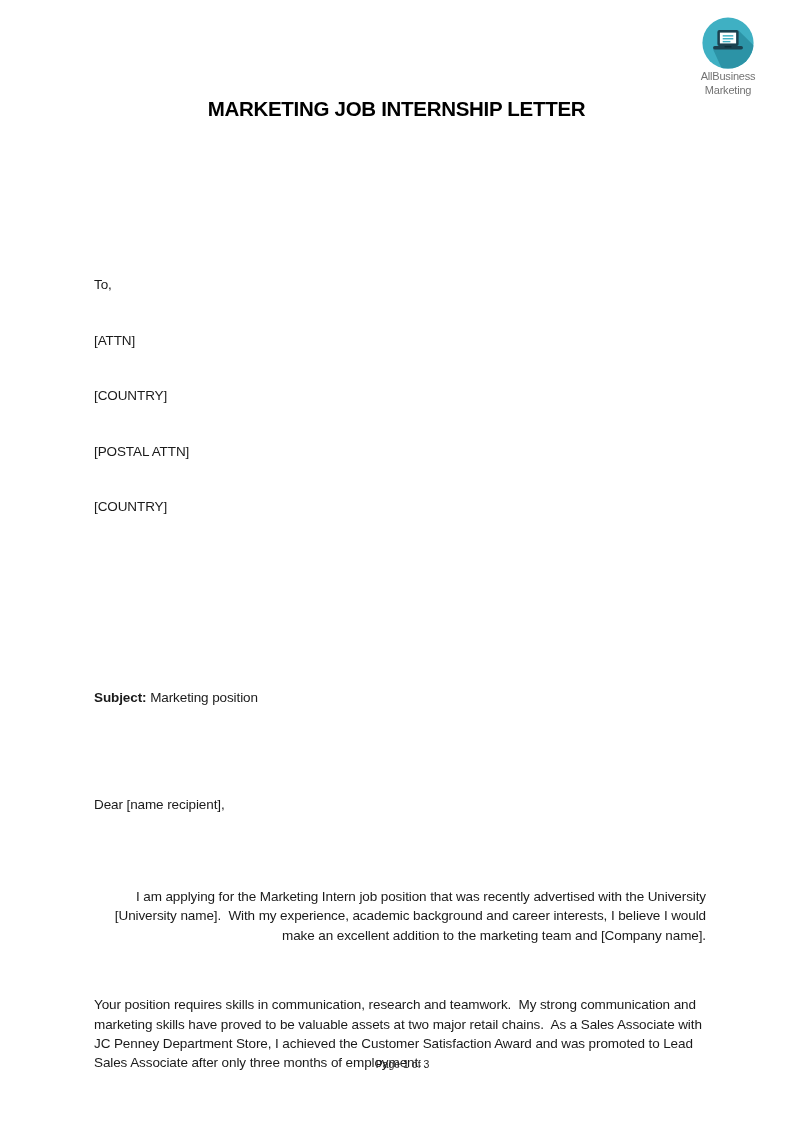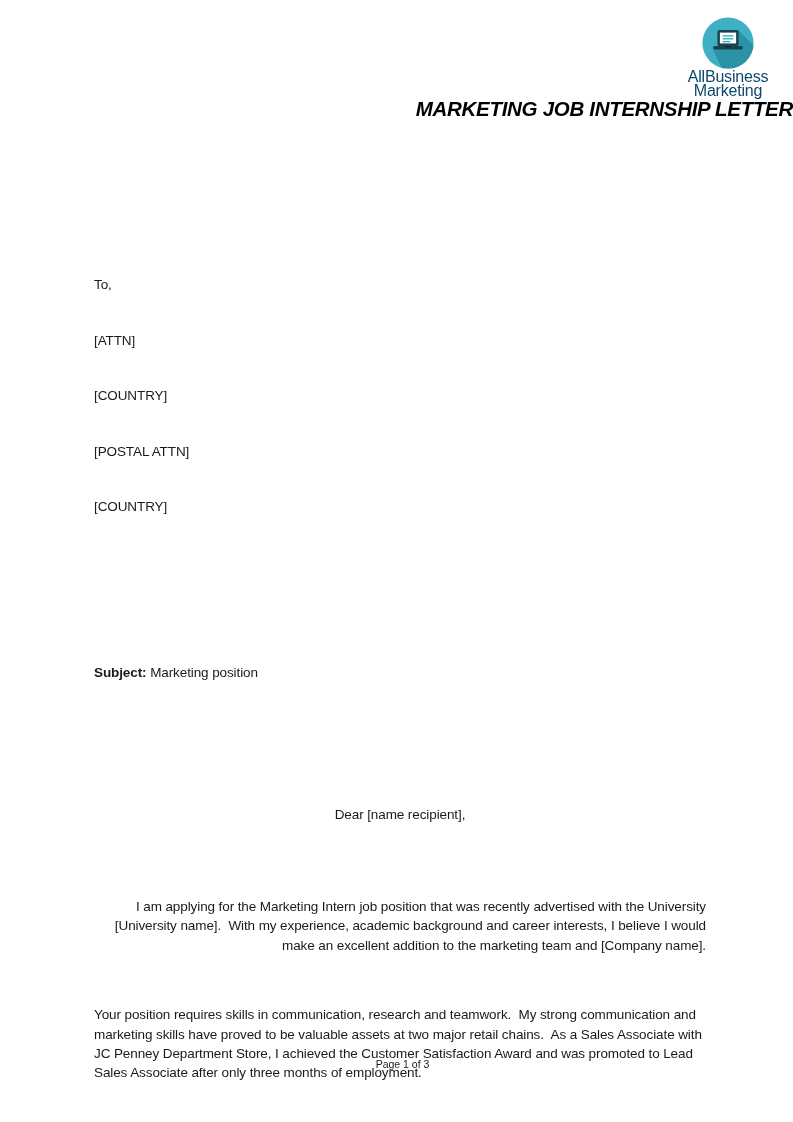--- a/index.html
+++ b/index.html
@@ -15,47 +15,46 @@
   }
 
   
   .logo {
     position:absolute; top:16px; left:683px; width:90px;
     text-align:center;
   }
   .logo-badge { display:block; margin:0 auto; width:56px; height:56px; }
   .logo-text {
     margin-top:-2px;
-    font-size:16px; line-height:13.5px;
-    color:#0c4a6e; letter-spacing:-0.2px;
+    font-size:11px; line-height:13.5px;
+    color:#737373; letter-spacing:-0.2px;
     font-weight:400;
   }
 
   
   .title {
     margin:96px 0 0 0;
-    text-align:right;
+    text-align:center;
     font-size:20.5px; line-height:26px;
     font-weight:700; color:#000;
     letter-spacing:-0.3px;
-    font-style:italic;
   }
 
   
   .letter {
     margin:0 87px 0 94px;
     font-size:13.5px; line-height:19.3px;
     letter-spacing:-0.1px;
     white-space:pre-wrap;
   }
   .date-line   { margin-top:39px; }
   .to-block    { margin-top:40px; line-height:18.5px; }
-  .subject-line{ margin-top:51px; }
+  .subject-line{ margin-top:76px; }
   .subject-label { font-weight:700; }
-  .salutation  { margin-top:65px;text-align:center; }
+  .salutation  { margin-top:30px; }
   .letter p.body-para { margin:12px 0 0 0; }
   .letter p.p-first   { margin-top:15px;text-align:right; }
 
   
   .footer {
     position:absolute; left:12px; right:0; top:1057px;
     text-align:center;
     font-size:10.5px; line-height:14px;
     color:#1a1a1a;
   }

